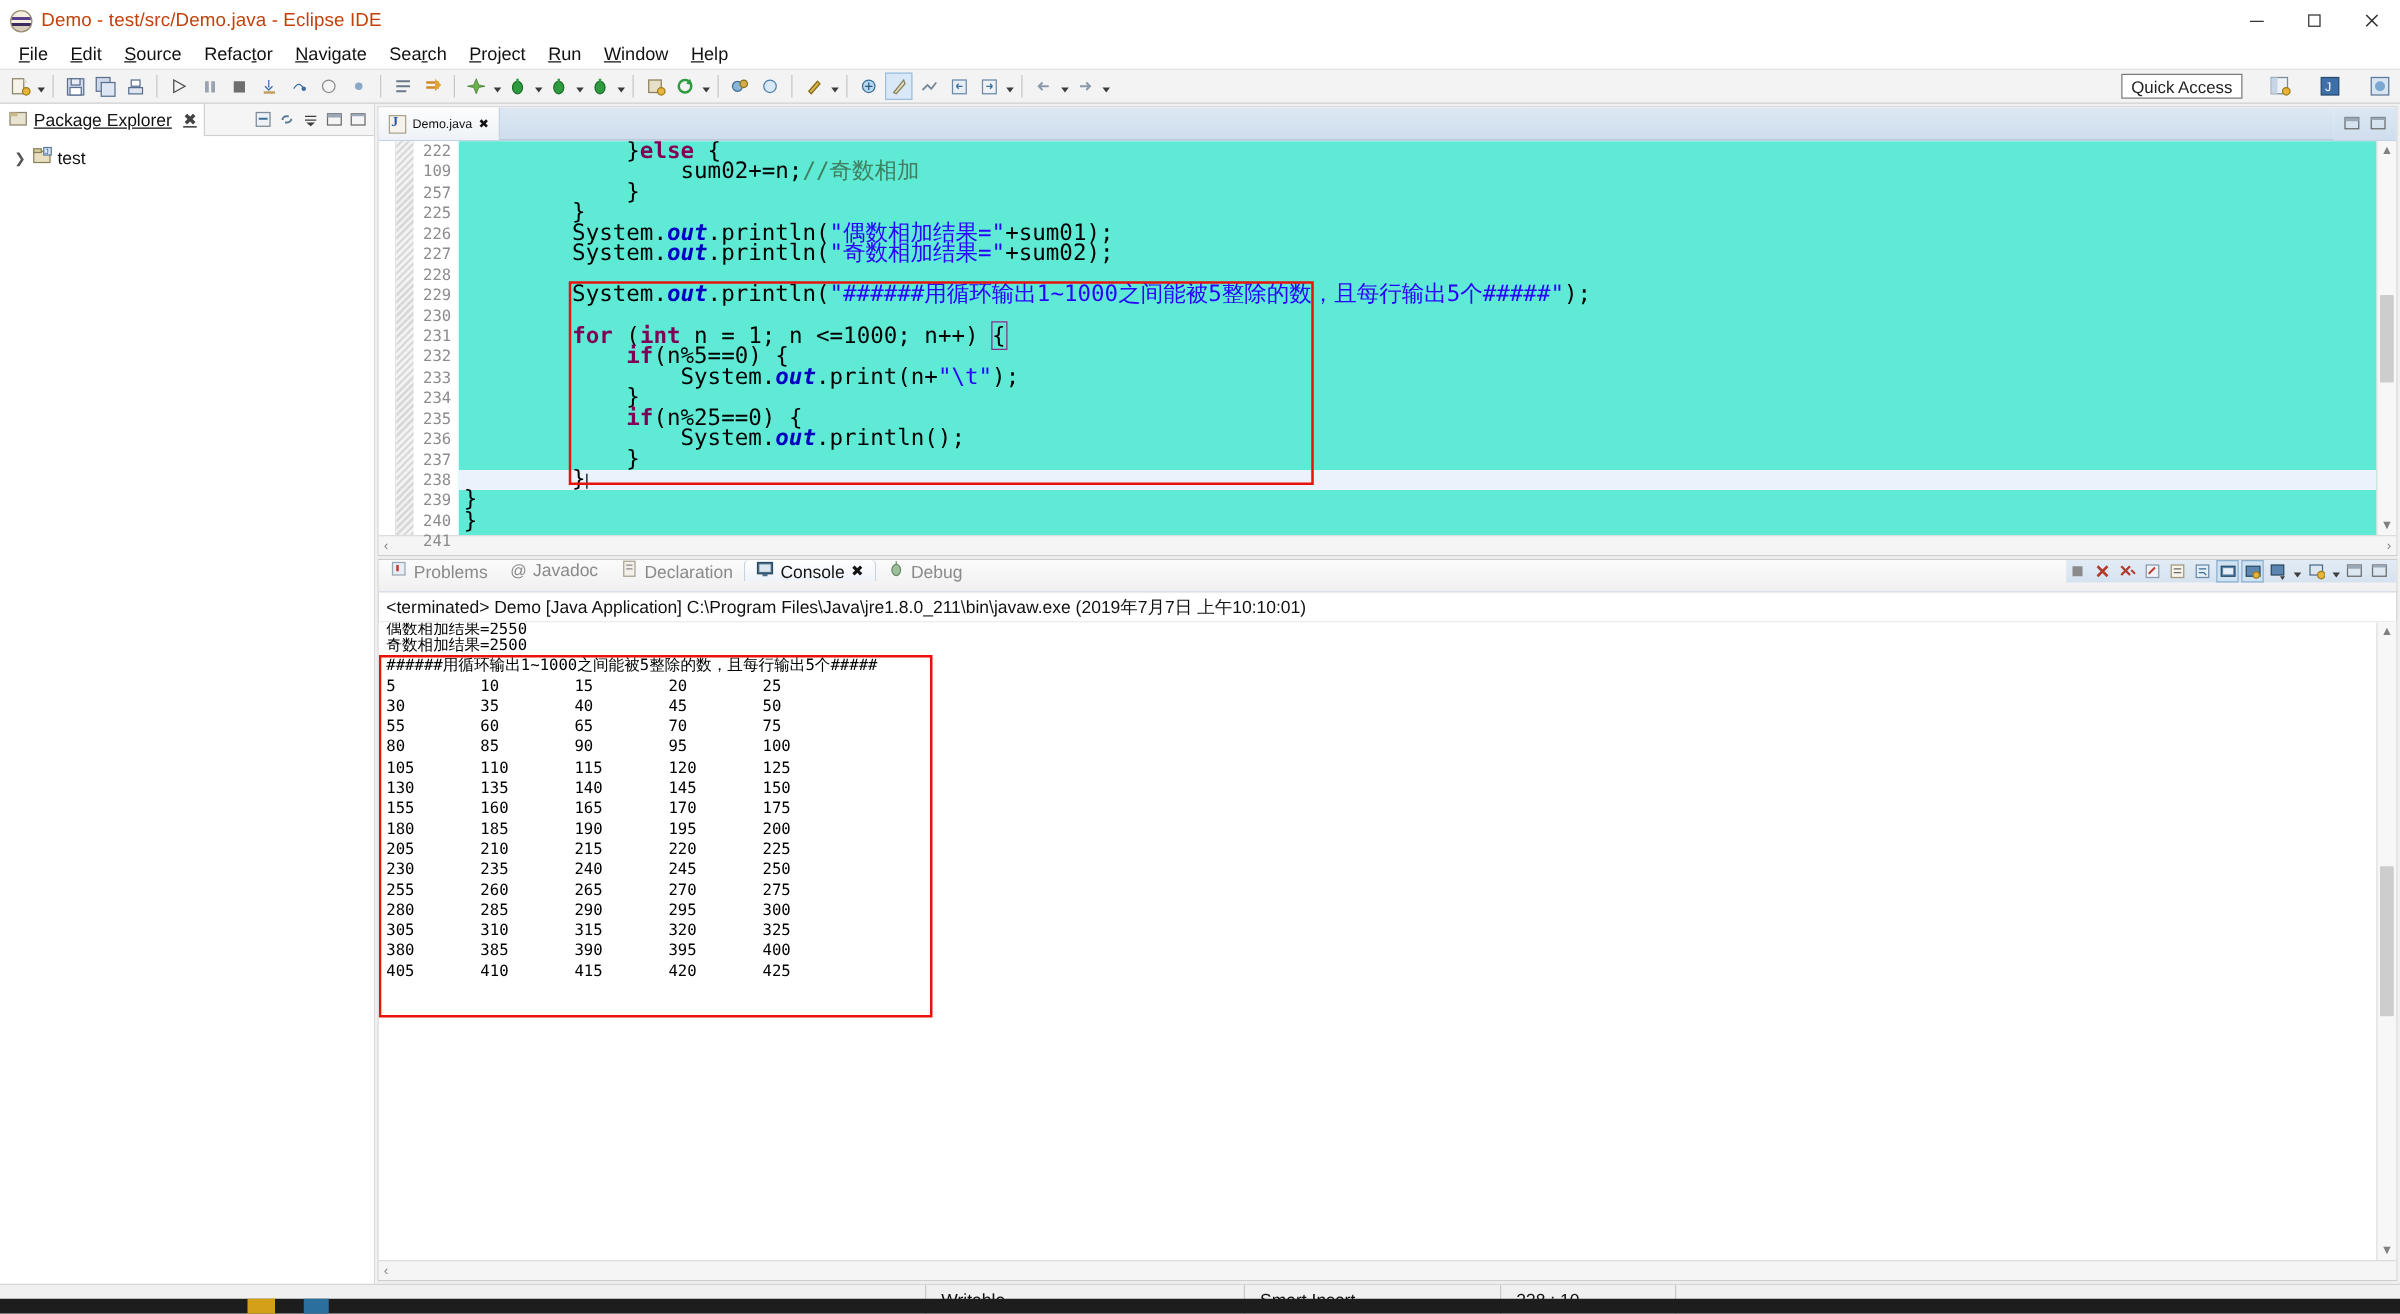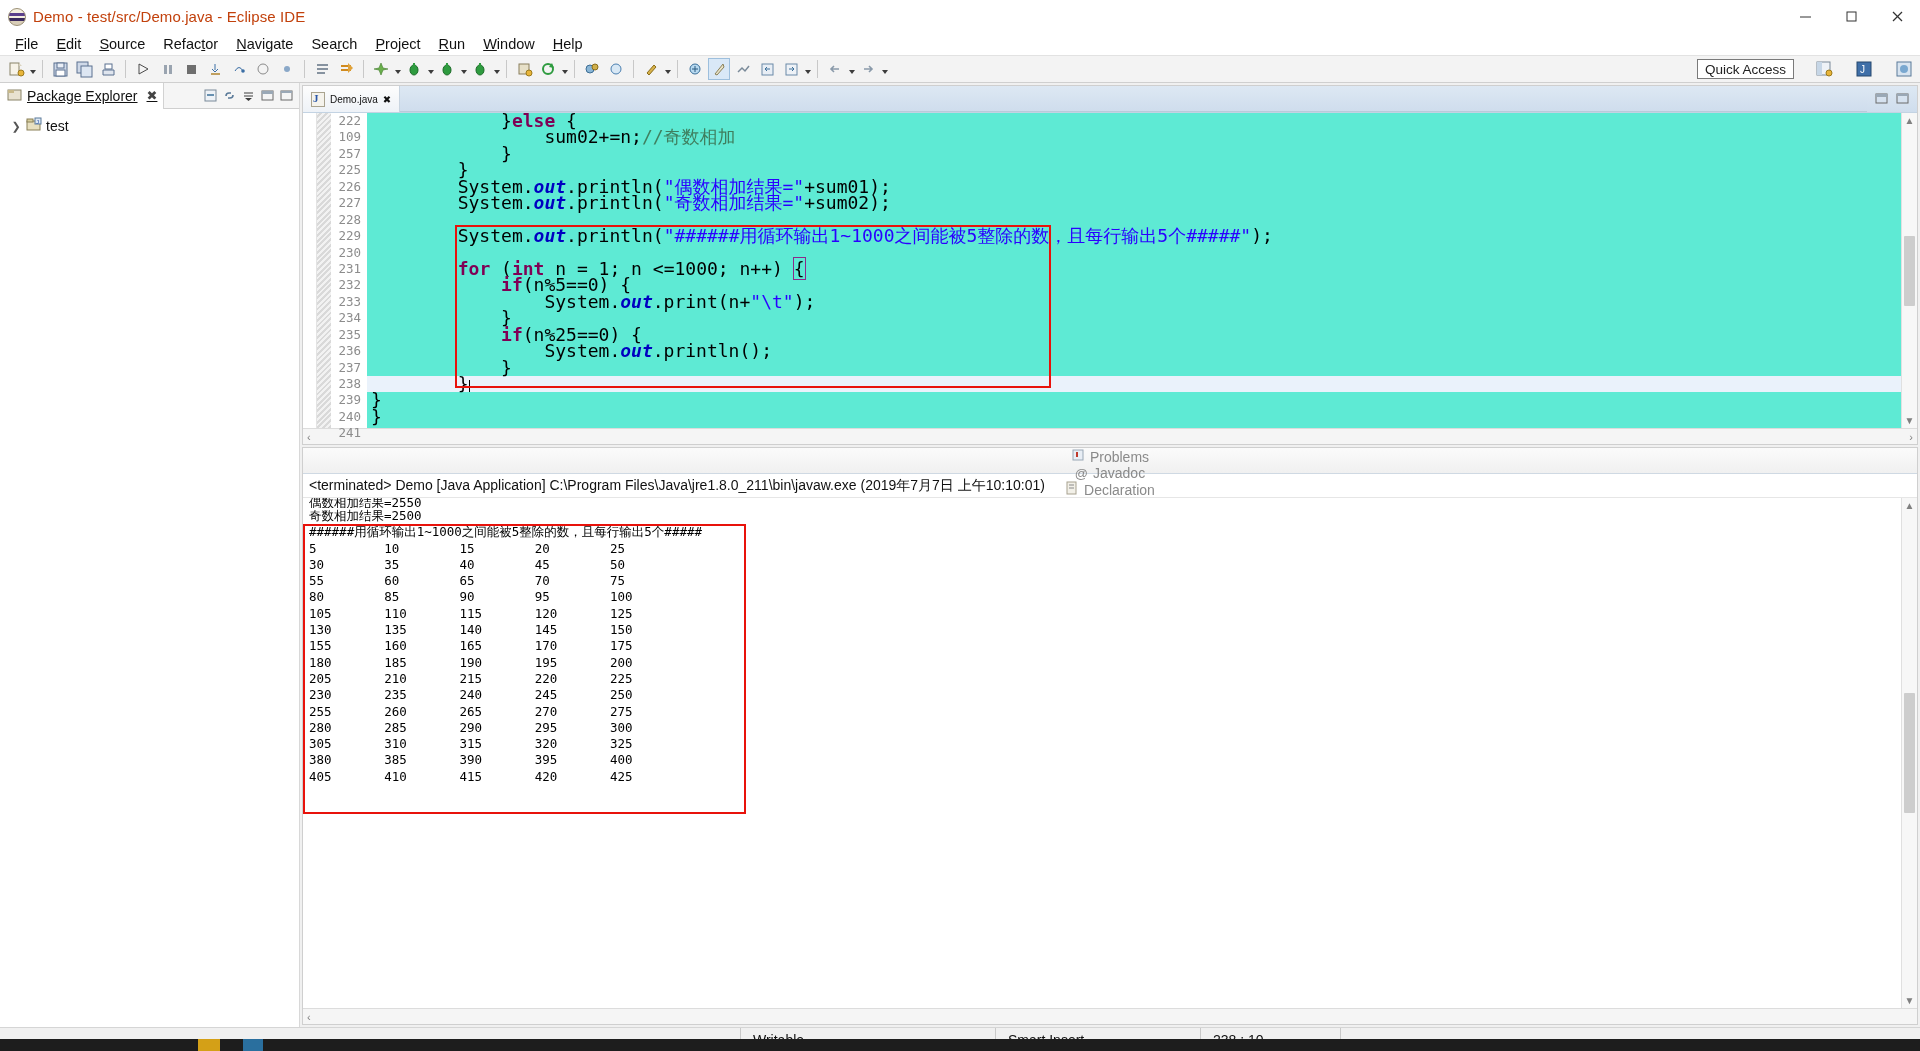--- a/index.html
+++ b/index.html
@@ -196,24 +196,23 @@
   }
   .vs-thumb { width:11px; height:70px; background:#cdcdcd; border-radius:1px; margin: 2px 0; }
 
   
   .console-area {
     flex: 1; min-height: 0;
     display: flex; flex-direction: column;
     margin: 2px; background: #fff; border: 1px solid #cfcfcf;
   }
   .cons-tabbar {
-    height: 26px; display:flex; align-items: center;
+    height: 26px; display:flex; align-items: flex-start;
     background: linear-gradient(180deg,#fbfbfb,#f0f0f0);
     border-bottom: 1px solid #cfd9e3;
-    flex-direction: column;
   }
   .cons-tab {
     display:flex; align-items:center; gap:5px; padding:0 9px;
     font-size: 14px; color:#8a8a8a;
   }
   .cons-tab.active {
     color:#111;
     background: linear-gradient(180deg,#ffffff,#eef3f9);
     border-left:1px solid #c6d2de; border-right:1px solid #c6d2de;
     border-top-left-radius: 4px; border-top-right-radius: 4px;

